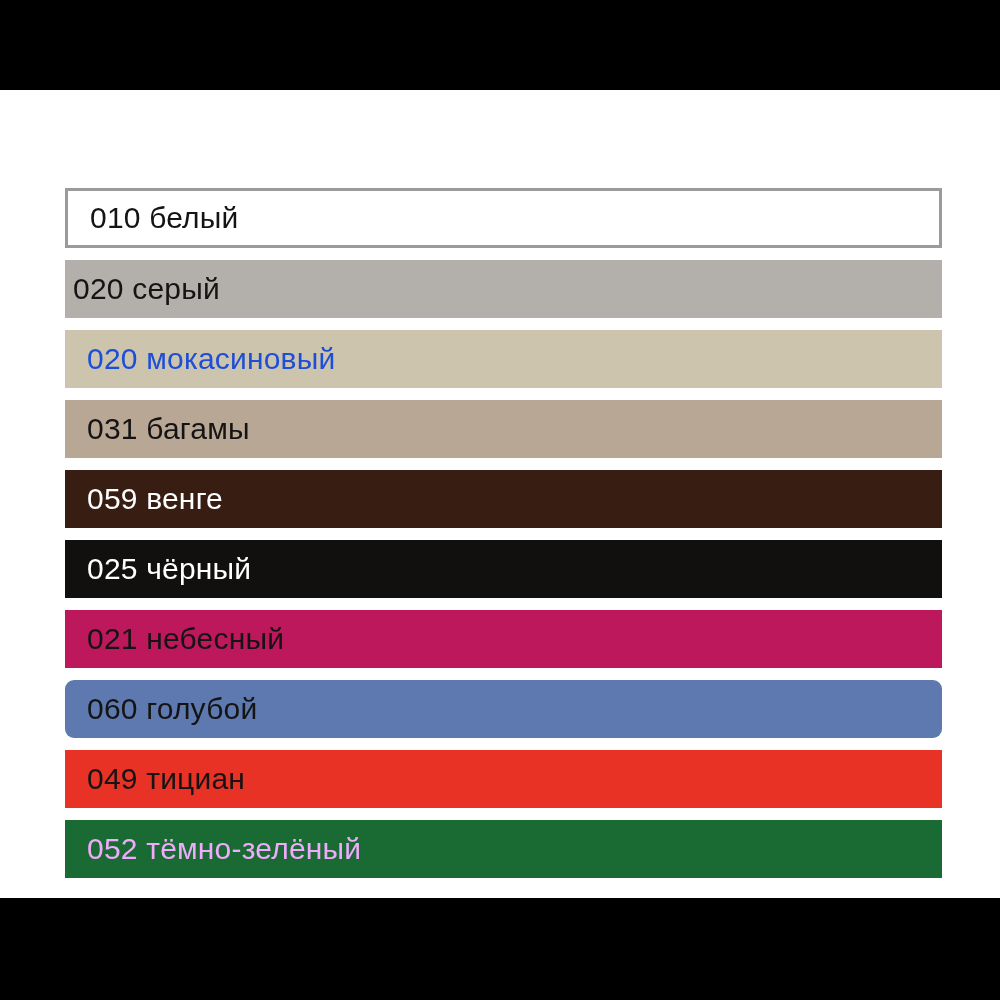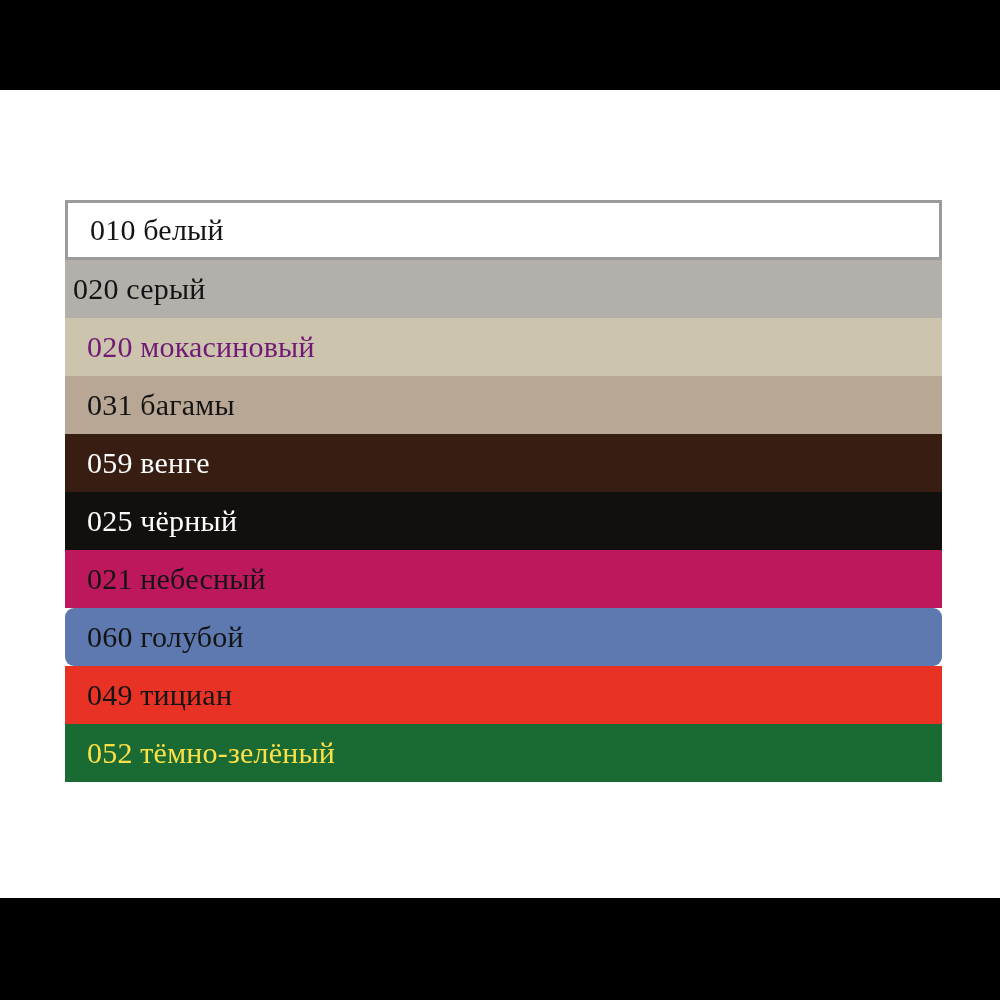--- a/index.html
+++ b/index.html
@@ -28,26 +28,25 @@
     width: 1000px;
     background: #000000;
   }
   .letterbox-top  { top: 0;    height: 90px; }
   .letterbox-bot  { top: 898px; height: 102px; }
 
   
   .swatch-list {
     position: absolute;
     left: 65px;
-    top: 200px;
+    top: 188px;
     width: 877px;
     display: flex;
     flex-direction: column;
-    gap: 0;
-    font-family: Liberation Serif, serif;
+    gap: 12px;
   }
 
   .swatch-row {
     height: 58px;
     display: flex;
     align-items: center;
     box-sizing: border-box;
     padding-left: 22px;
   }
 
@@ -74,40 +73,40 @@
   <div class="letterbox letterbox-top"></div>
 
   <div class="swatch-list">
       <div class="swatch-row bordered" style="background: rgb(255, 255, 255);">
         <span class="swatch-label dark" style="color: rgb(20, 20, 20);">010 белый</span>
       </div>
       <div class="swatch-row" style="background: rgb(179, 176, 172); padding-left: 8px;">
         <span class="swatch-label dark" style="color: rgb(20, 20, 20);">020 серый</span>
       </div>
       <div class="swatch-row" style="background: rgb(205, 196, 174);">
-        <span class="swatch-label dark" style="color: #701a75;">020 мокасиновый</span>
+        <span class="swatch-label dark" style="color: #1d4ed8;">020 мокасиновый</span>
       </div>
       <div class="swatch-row" style="background: rgb(185, 167, 149);">
         <span class="swatch-label dark" style="color: rgb(20, 20, 20);">031 багамы</span>
       </div>
       <div class="swatch-row" style="background: rgb(55, 29, 18);">
         <span class="swatch-label light" style="color: rgb(255, 255, 255);">059 венге</span>
       </div>
       <div class="swatch-row" style="background: rgb(18, 16, 14);">
         <span class="swatch-label light" style="color: rgb(255, 255, 255);">025 чёрный</span>
       </div>
       <div class="swatch-row" style="background: #be185d;">
         <span class="swatch-label dark" style="color: rgb(20, 20, 20);">021 небесный</span>
       </div>
       <div class="swatch-row" style="background: rgb(93, 121, 176); border-radius: 9px;">
         <span class="swatch-label dark" style="color: rgb(20, 20, 20);">060 голубой</span>
       </div>
       <div class="swatch-row" style="background: rgb(233, 50, 38);">
         <span class="swatch-label dark" style="color: rgb(20, 20, 20);">049 тициан</span>
       </div>
       <div class="swatch-row" style="background: rgb(26, 106, 52);">
-        <span class="swatch-label light" style="color: #fde047;">052 тёмно-зелёный</span>
+        <span class="swatch-label light" style="color: #f0abfc;">052 тёмно-зелёный</span>
       </div>
     </div>
 
   <div class="letterbox letterbox-bot"></div>
 
 </div>
 
 </body></html>

